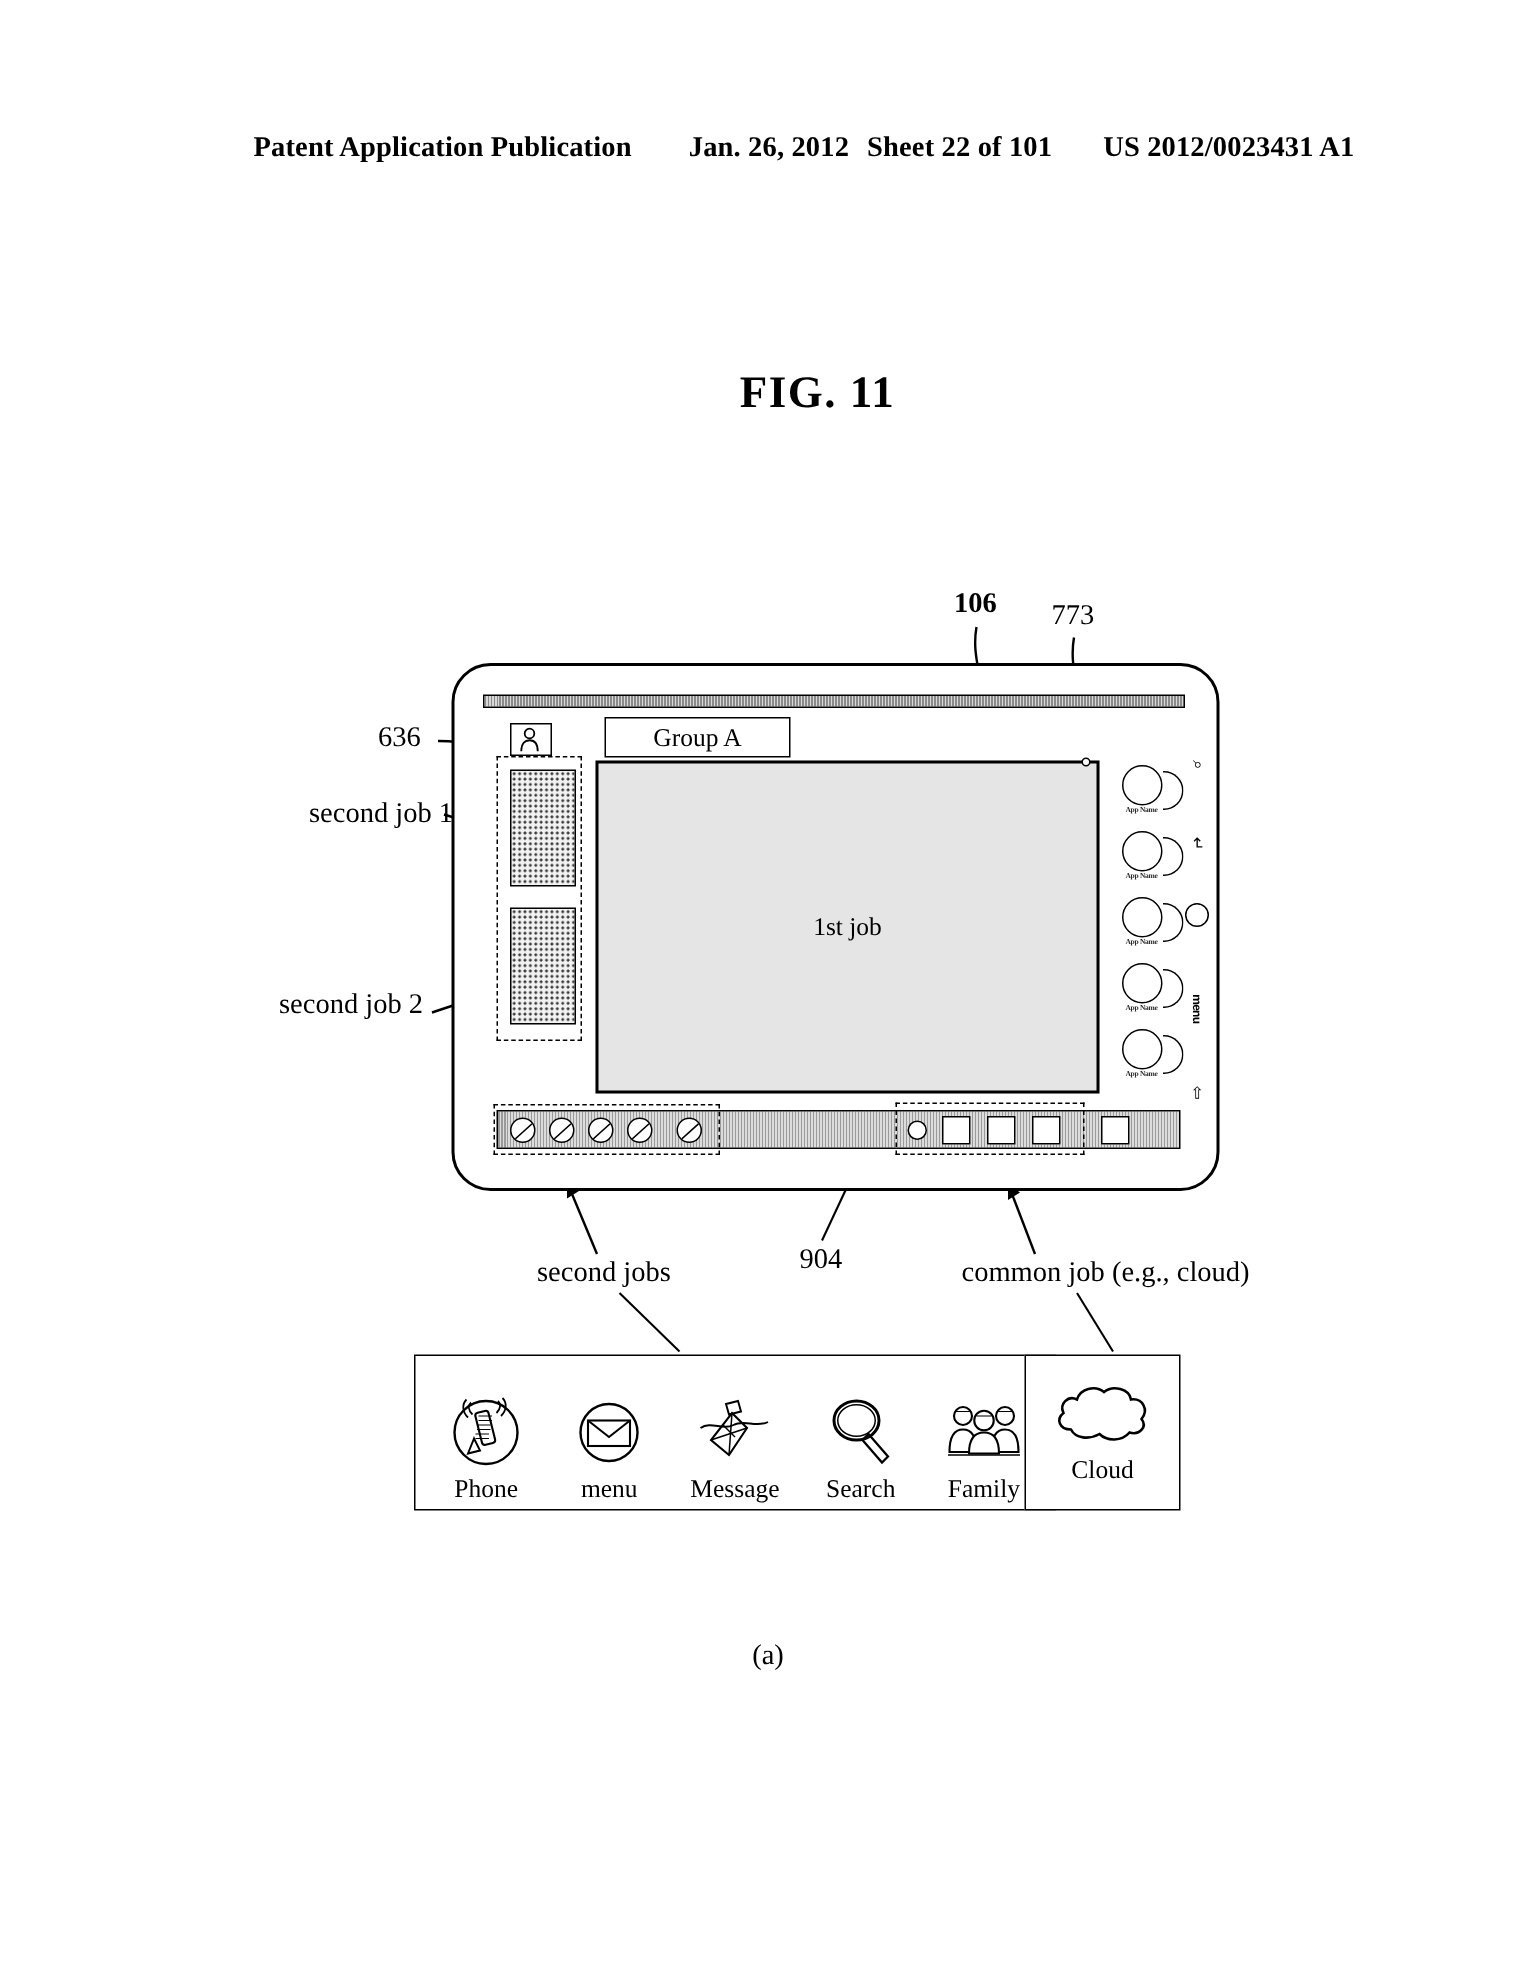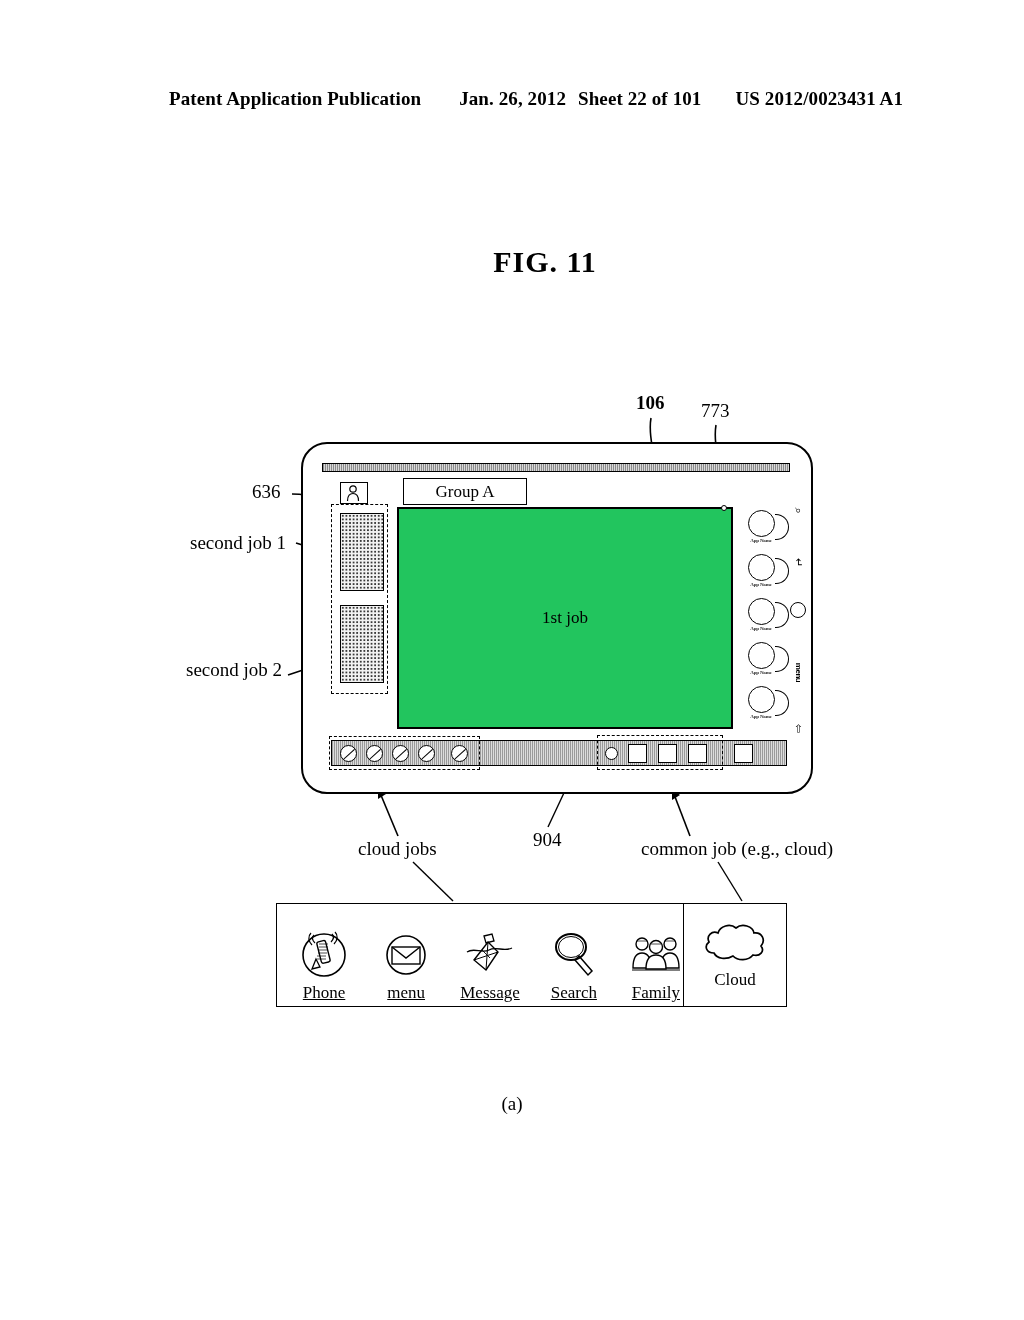--- a/index.html
+++ b/index.html
@@ -161,21 +161,21 @@
   .second-job.j2 { top: 100px; }
 
   
   .job-window {
     position: absolute;
     left: 94px;
     top: 63px;
     width: 336px;
     height: 222px;
     border: 2px solid #000;
-    background: #22c55e;
+    background: #e5e5e5;
     box-sizing: border-box;
     display: flex;
     align-items: center;
     justify-content: center;
     font-family: "Liberation Serif", serif;
     font-size: 17px;
   }
   .job-window-nub {
     position: absolute;
     right: 4px;
@@ -350,21 +350,20 @@
     position: absolute;
     border: 1.8px solid #000;
     background: #fff;
     box-sizing: border-box;
   }
   #legend-common {
     left: 276px;
     top: 903px;
     width: 428px;
     height: 104px;
-    text-decoration: underline;
   }
   #legend-cloud {
     left: 683px;
     top: 903px;
     width: 104px;
     height: 104px;
   }
   .legend-items {
     display: flex;
     align-items: flex-end;
@@ -434,23 +433,23 @@
 
   <line x1="690" y1="836" x2="672" y2="789" stroke="#000" stroke-width="1.6"></line>
   <polygon points="672,789 672,800 680,795" fill="#000"></polygon>
 
   <line x1="718" y1="862" x2="742" y2="901" stroke="#000" stroke-width="1.4"></line>
 </svg>
 
 <div class="lbl lbl-num" style="left:636px; top:392px;font-weight:bold;">106</div>
 <div class="lbl lbl-num" style="left:701px; top:400px;">773</div>
 <div class="lbl lbl-num" style="left:252px; top:481px;">636</div>
-<div class="lbl" style="left:190px; top:532px;">second job 1</div>
+<div class="lbl" style="left:206px; top:532px;">second job 1</div>
 <div class="lbl" style="left:186px; top:659px;">second job 2</div>
-<div class="lbl" style="left:358px; top:838px;">cloud jobs</div>
+<div class="lbl" style="left:358px; top:838px;">second jobs</div>
 <div class="lbl lbl-num" style="left:533px; top:829px;">904</div>
 <div class="lbl" style="left:641px; top:838px;text-align:center;">common job (e.g., cloud)</div>
 
 <div class="device">
 
   <div class="status-strip"></div>
 
   <div class="avatar-box">
     <svg width="24" height="18" viewBox="0 0 24 18">
       <circle cx="12" cy="6" r="3.2" fill="none" stroke="#000" stroke-width="1.2"></circle>

